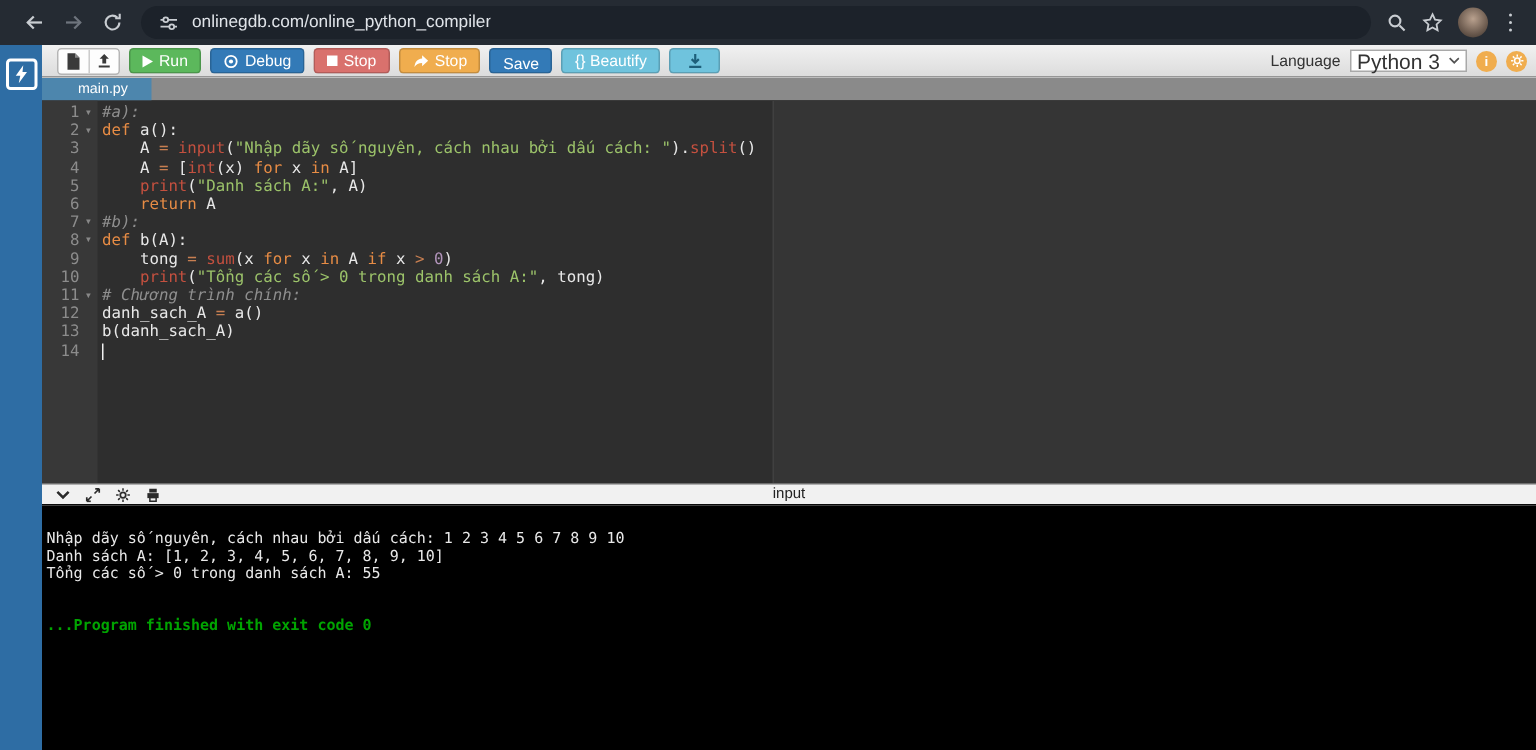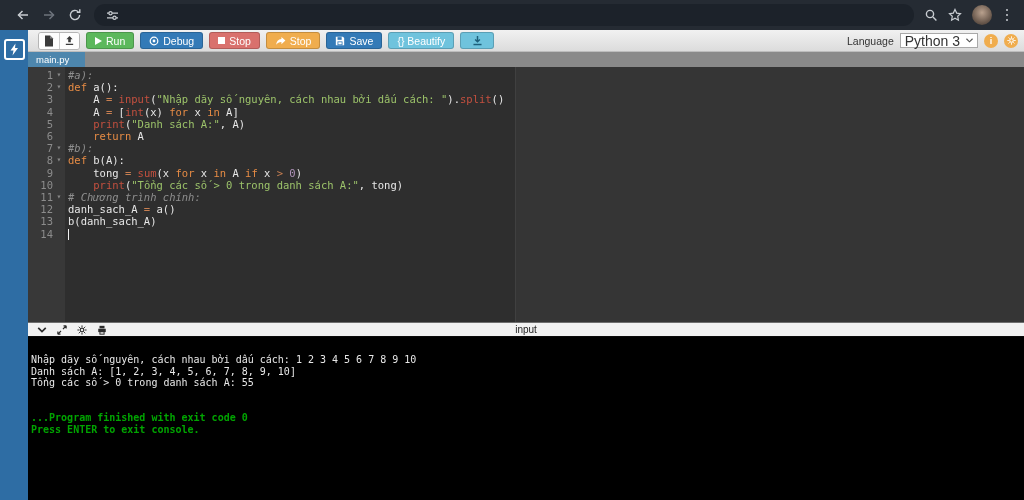--- a/index.html
+++ b/index.html
@@ -36,37 +36,37 @@
   .mini-btn { width:20px; height:16px; background:#fdfdfd; display:flex; align-items:center;
               justify-content:center; cursor:pointer; }
   .mini-btn + .mini-btn { border-left:1px solid #ccc; }
   .btn { height:17px; border-radius:3px; color:#fff; font-size:10.5px; display:flex;
          align-items:center; padding:0 8px; gap:4px; cursor:pointer;
          border:1px solid rgba(0,0,0,.18); white-space:nowrap; }
   .btn-run { background:#5cb85c; }
   .btn-debug { background:#337ab7; }
   .btn-stop { background:#d9716d;justify-content:flex-end; }
   .btn-share { background:#f0ad4e; }
-  .btn-save { background:#337ab7; }
+  .btn-save { background:#337ab7;flex-direction:column; }
   .btn-beautify { background:#6fc3dd;justify-content:center; }
   .btn-download { background:#6fc3dd; width:34px; justify-content:center; }
   .play-tri { width:0; height:0; border-left:7px solid #fff; border-top:4.5px solid transparent;
               border-bottom:4.5px solid transparent; }
   .stop-sq { width:7px; height:7px; background:#fff; }
   .spacer { flex:1; }
   .lang-label { font-size:10.5px; color:#333; }
   .lang-select { background:#fff; border:1px solid #a9a9a9; height:15px; font-size:14px; color:#333;
                  display:flex; align-items:center; padding:0 4px; gap:6px; cursor:pointer; }
   .round-btn { width:14px; height:14px; border-radius:50%; background:#f0ad4e; color:#fff;
                display:flex; align-items:center; justify-content:center; font-size:9px;
                font-weight:bold; cursor:pointer; flex:none; }
 
   
   .tabbar { height:15px; flex:none; background:#8a8a8a; display:flex; align-items:stretch; }
-  .tab { background:#4d86ad; color:#fff; font-size:9.5px; padding:0 16px 0 8px;
+  .tab { background:#4d86ad; color:#fff; font-size:9.5px; padding:0 16px 0 24px;
          display:flex; align-items:center; cursor:pointer; }
 
   
   .editor { flex:1; position:relative; background:#2e2e2e; overflow:hidden;
             font-family:"DejaVu Sans Mono", monospace; font-size:10.5px; line-height:12.2px; }
   .gutter-bg { position:absolute; left:0; top:0; bottom:0; width:37px; background:#383838; }
   .ruler-shade { position:absolute; left:488px; top:0; bottom:0; right:0;
                  background:rgba(255,255,255,0.035); }
   .ruler { position:absolute; left:487px; top:0; bottom:0; width:1px; background:#404040; }
   .code-lines { position:relative; padding-top:2px; }
@@ -117,20 +117,21 @@
         <path d="M11.6 7a4.6 4.6 0 1 1-1.4-3.3"></path>
         <path d="M11.8 1.2v3h-3"></path>
       </svg>
   </div>
   <div class="url-pill">
     <svg width="13" height="13" viewBox="0 0 13 13" fill="none" stroke="#c9cdd2" stroke-width="1.2">
       <path d="M1 4.2h11M1 8.8h11"></path>
         <circle cx="4.5" cy="4.2" r="1.6" fill="#1c222a"></circle>
         <circle cx="8.5" cy="8.8" r="1.6" fill="#1c222a"></circle>
     </svg>
+    <span class="url-text">onlinegdb.com/online_python_compiler</span>
   </div>
   <div class="chrome-right">
     <svg width="14" height="14" viewBox="0 0 14 14" fill="none" stroke="#c9cdd2" stroke-width="1.4">
         <circle cx="6" cy="6" r="3.6"></circle>
         <path d="M9 9l3.4 3.4"></path>
       </svg>
     <svg width="14" height="14" viewBox="0 0 14 14" fill="none" stroke="#c9cdd2" stroke-width="1.2">
         <path d="M7 1.5l1.7 3.6 3.8.5-2.8 2.7.7 3.9L7 10.3l-3.4 1.9.7-3.9L1.5 5.6l3.8-.5z"></path>
       </svg>
     <div class="avatar"></div>
@@ -336,16 +337,15 @@
       </span>
     </div>
 
     <div class="console">
         <div class="cl">Nhập dãy số nguyên, cách nhau bởi dấu cách: 1 2 3 4 5 6 7 8 9 10</div>
         <div class="cl">Danh sách A: [1, 2, 3, 4, 5, 6, 7, 8, 9, 10]</div>
         <div class="cl">Tổng các số &gt; 0 trong danh sách A: 55</div>
         <div class="cl">&nbsp;</div>
         <div class="cl">&nbsp;</div>
         <div class="cl sys">...Program finished with exit code 0</div>
-        <div class="cl sys">Press ENTER to exit console.</div>
       </div>
   </div>
 </div>
 
 </body></html>

